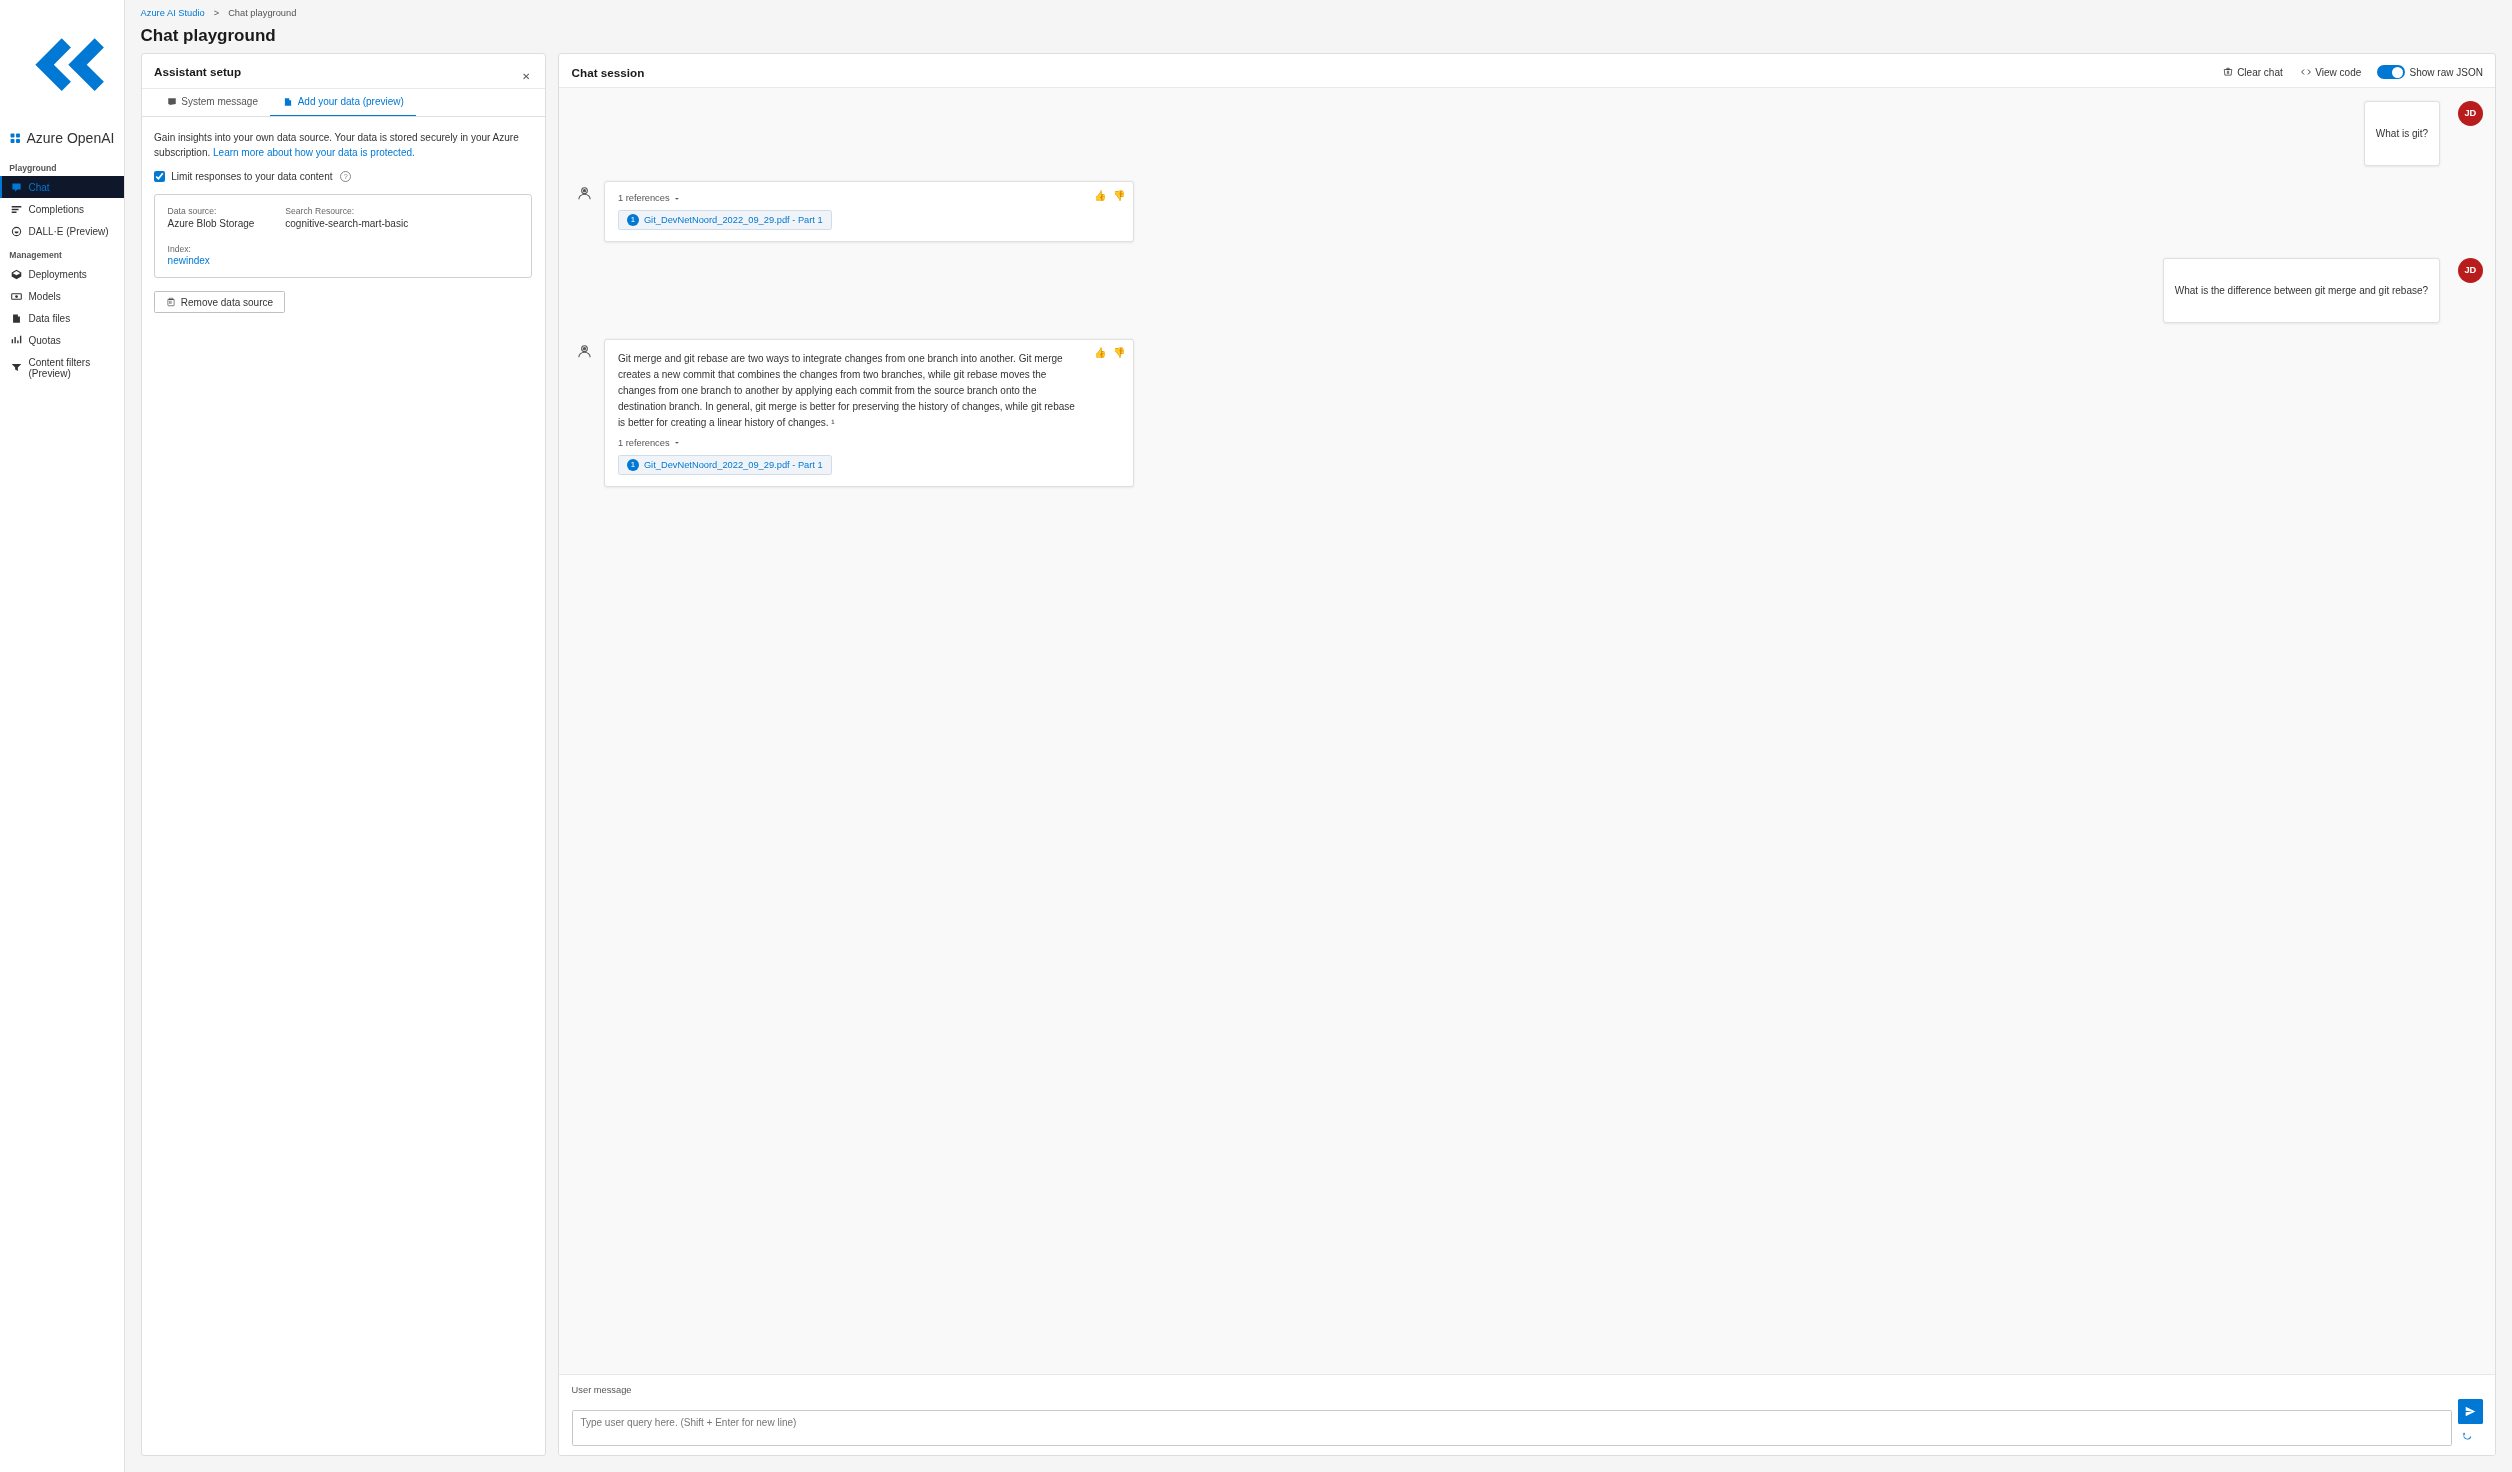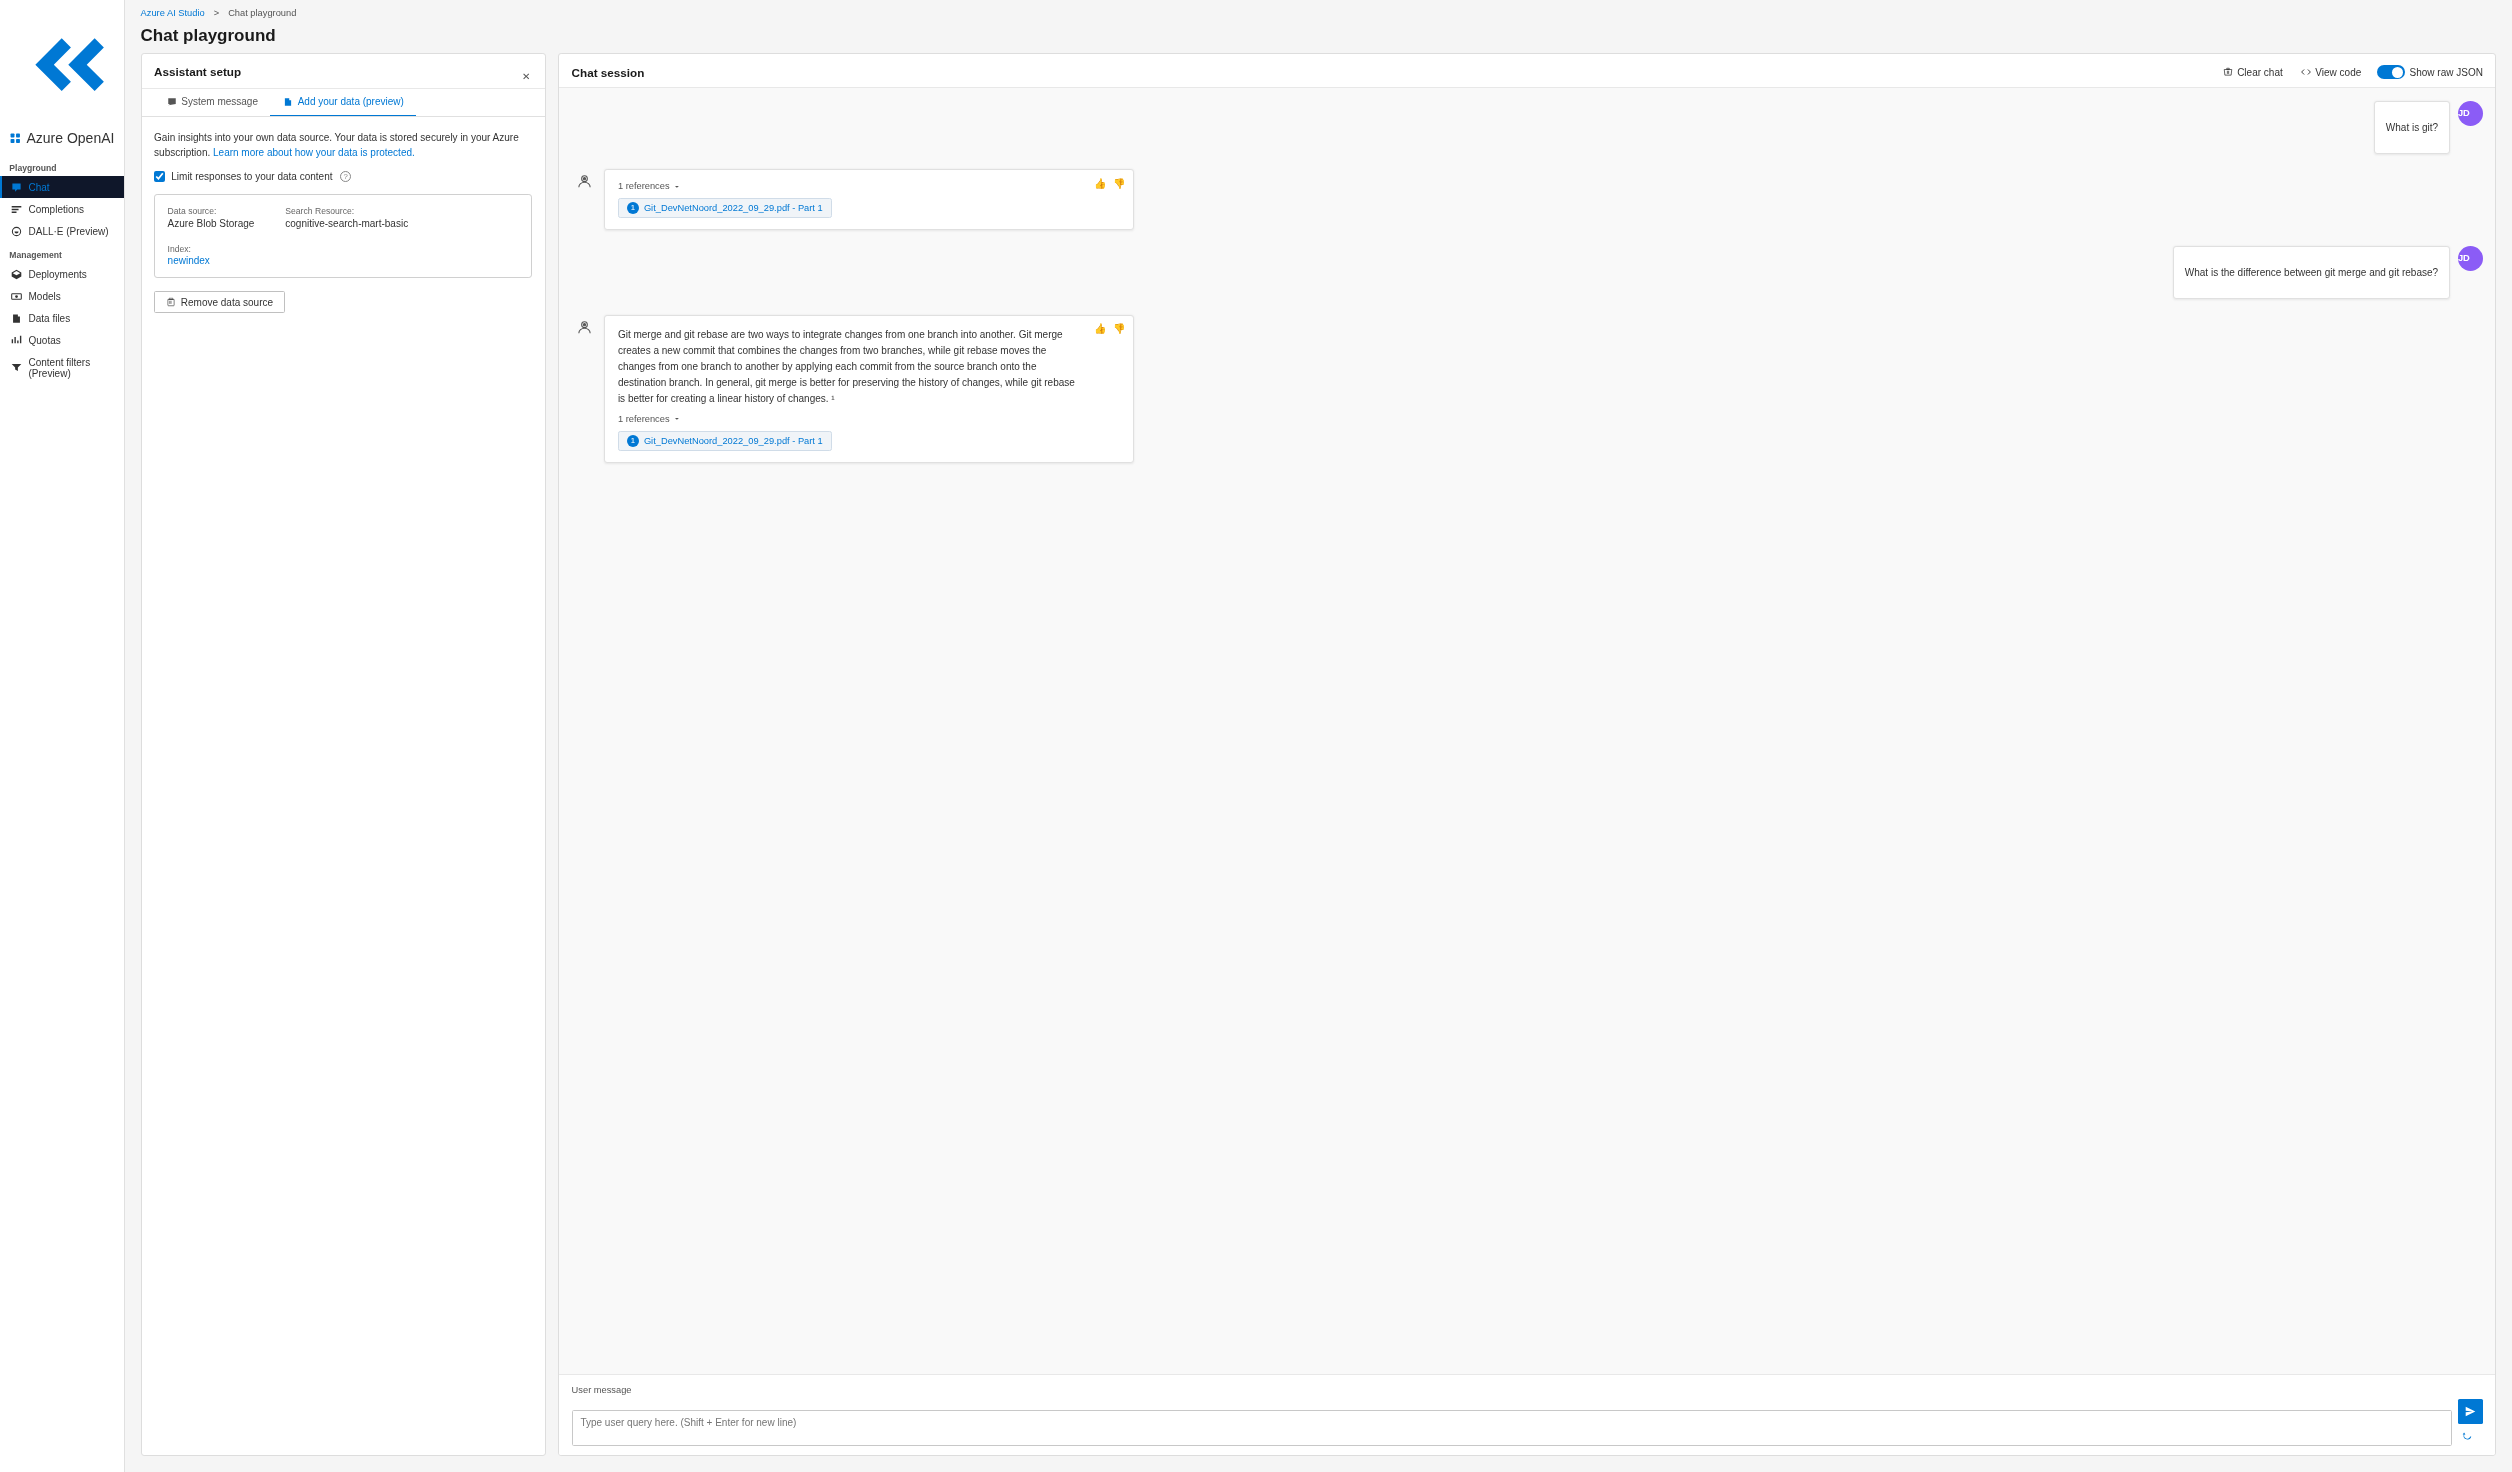--- a/index.html
+++ b/index.html
@@ -53,22 +53,22 @@
     .chat-title { font-size: 11.7px; font-weight: 600; color: #1a1a1a; }
     .chat-actions { display: flex; align-items: center; gap: 12.5px; }
     .chat-action-btn { display: flex; align-items: center; gap: 3.9px; font-size: 10px; color: #333; cursor: pointer; background: none; border: none; padding: 1.6px 3.1px; }
     .toggle-row { display: flex; align-items: center; gap: 4.7px; font-size: 10px; color: #333; }
     .toggle { width: 28px; height: 14px; background: #0078d4; border-radius: 7px; position: relative; cursor: pointer; }
     .toggle::after { content: ''; position: absolute; width: 11px; height: 11px; background: #fff; border-radius: 50%; top: 1.6px; right: 1.6px; transition: 0.2s; }
 
     
     .chat-messages { flex: 1; overflow-y: auto; padding: 12.5px; background: #f9f9f9; }
     .user-message-row { display: flex; justify-content: flex-end; align-items: flex-start; gap: 7.8px; margin-bottom: 15.6px; }
-    .user-bubble { background: #fff; border: 0.8px solid #e0e0e0; border-radius: 3.1px; padding: 20px 11px; max-width: 327px; font-size: 10px; color: #333; box-shadow: 0 0.8px 2.3px rgba(0,0,0,0.08); }
-    .user-avatar { width: 25px; height: 25px; border-radius: 50%; background: #8b5cf6; display: flex; align-items: center; justify-content: flex-start; color: #fff; font-size: 9.3px; font-weight: 600; flex-shrink: 0; }
+    .user-bubble { background: #fff; border: 0.8px solid #e0e0e0; border-radius: 3.1px; padding: 26px 11px; max-width: 327px; font-size: 10px; color: #333; box-shadow: 0 0.8px 2.3px rgba(0,0,0,0.08); }
+    .user-avatar { width: 25px; height: 25px; border-radius: 50%; background: #b91c1c; display: flex; align-items: center; justify-content: center; color: #fff; font-size: 9.3px; font-weight: 600; flex-shrink: 0; margin-left: 10px; }
     .bot-message-row { display: flex; align-items: flex-start; gap: 7.8px; margin-bottom: 15.6px; }
     .bot-icon { width: 25px; height: 25px; display: flex; align-items: center; justify-content: center; flex-shrink: 0; color: #555; }
     .bot-bubble { background: #fff; border: 0.8px solid #e0e0e0; border-radius: 3.1px; padding: 11px 12.5px; flex: 1; max-width: 530px; font-size: 10px; color: #333; box-shadow: 0 0.8px 2.3px rgba(0,0,0,0.08); position: relative; }
     .bot-actions { display: flex; gap: 6.2px; position: absolute; top: 7.8px; right: 7.8px; }
     .bot-action-icon { cursor: pointer; color: #888; }
     .bot-text { line-height: 1.6; margin-bottom: 7.8px; padding-right: 39px; }
     .references { font-size: 9.3px; color: #555; cursor: pointer; display: flex; align-items: center; gap: 3.1px; margin-bottom: 6.2px; }
     .reference-chip { display: inline-flex; align-items: center; gap: 4.7px; background: #f0f4f8; border: 0.8px solid #d0dce8; border-radius: 2.3px; padding: 3.1px 7.8px; font-size: 9.3px; color: #0078d4; cursor: pointer; }
     .ref-number { background: #0078d4; color: #fff; border-radius: 50%; width: 12.5px; height: 12.5px; display: inline-flex; align-items: center; justify-content: center; font-size: 7.8px; }
 

